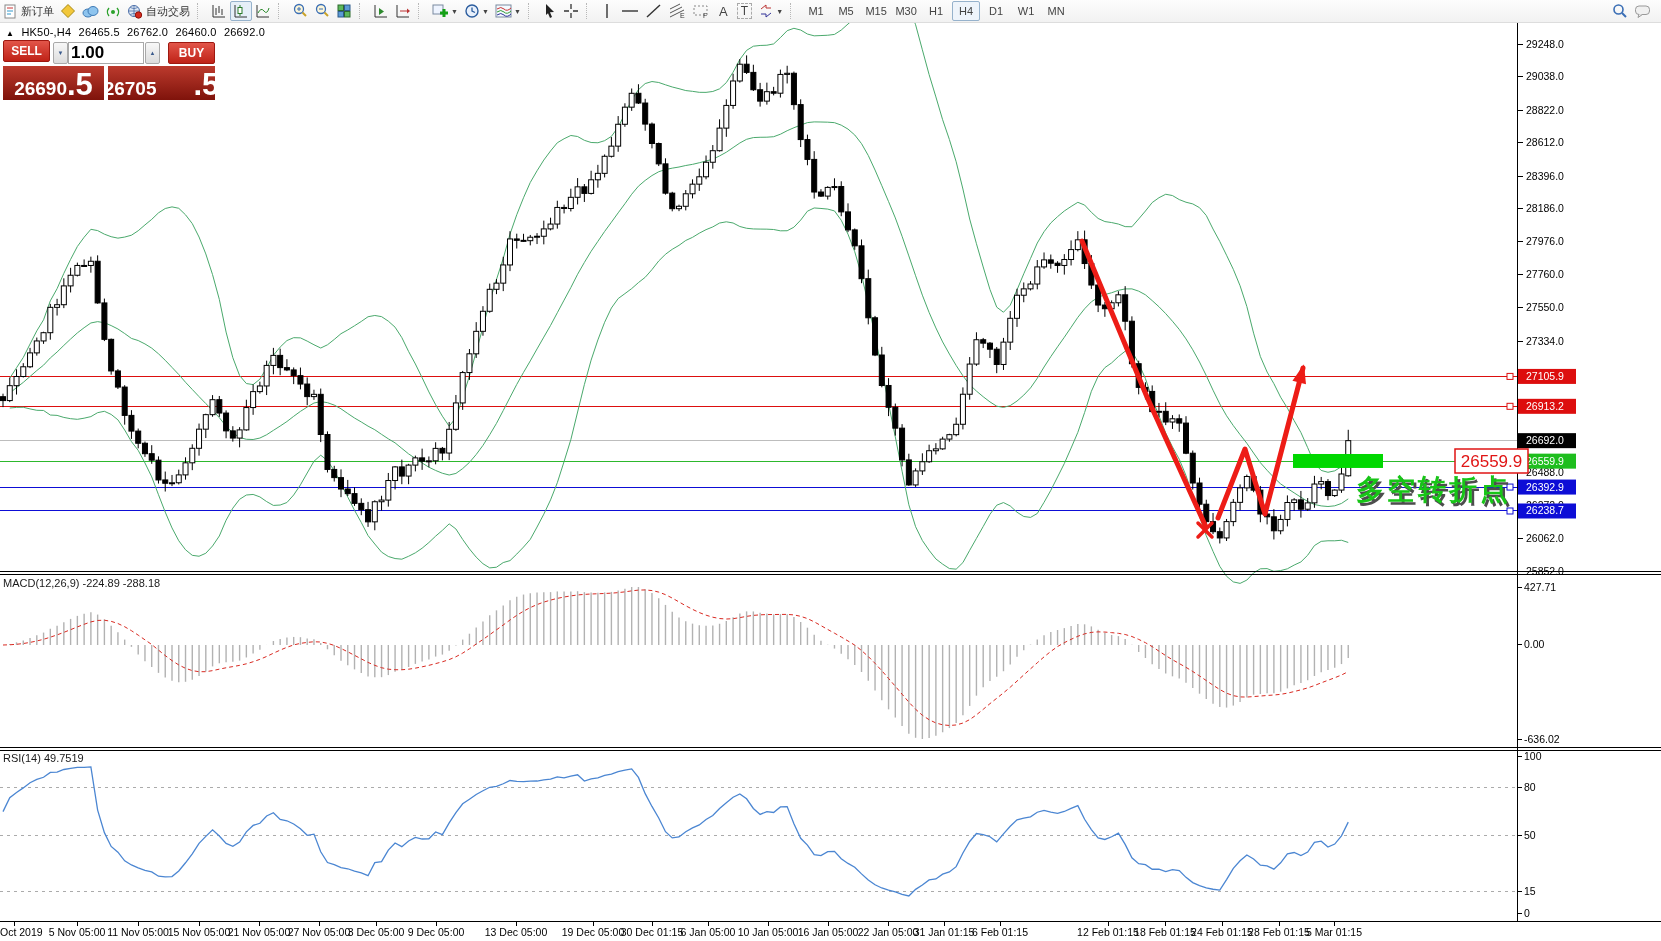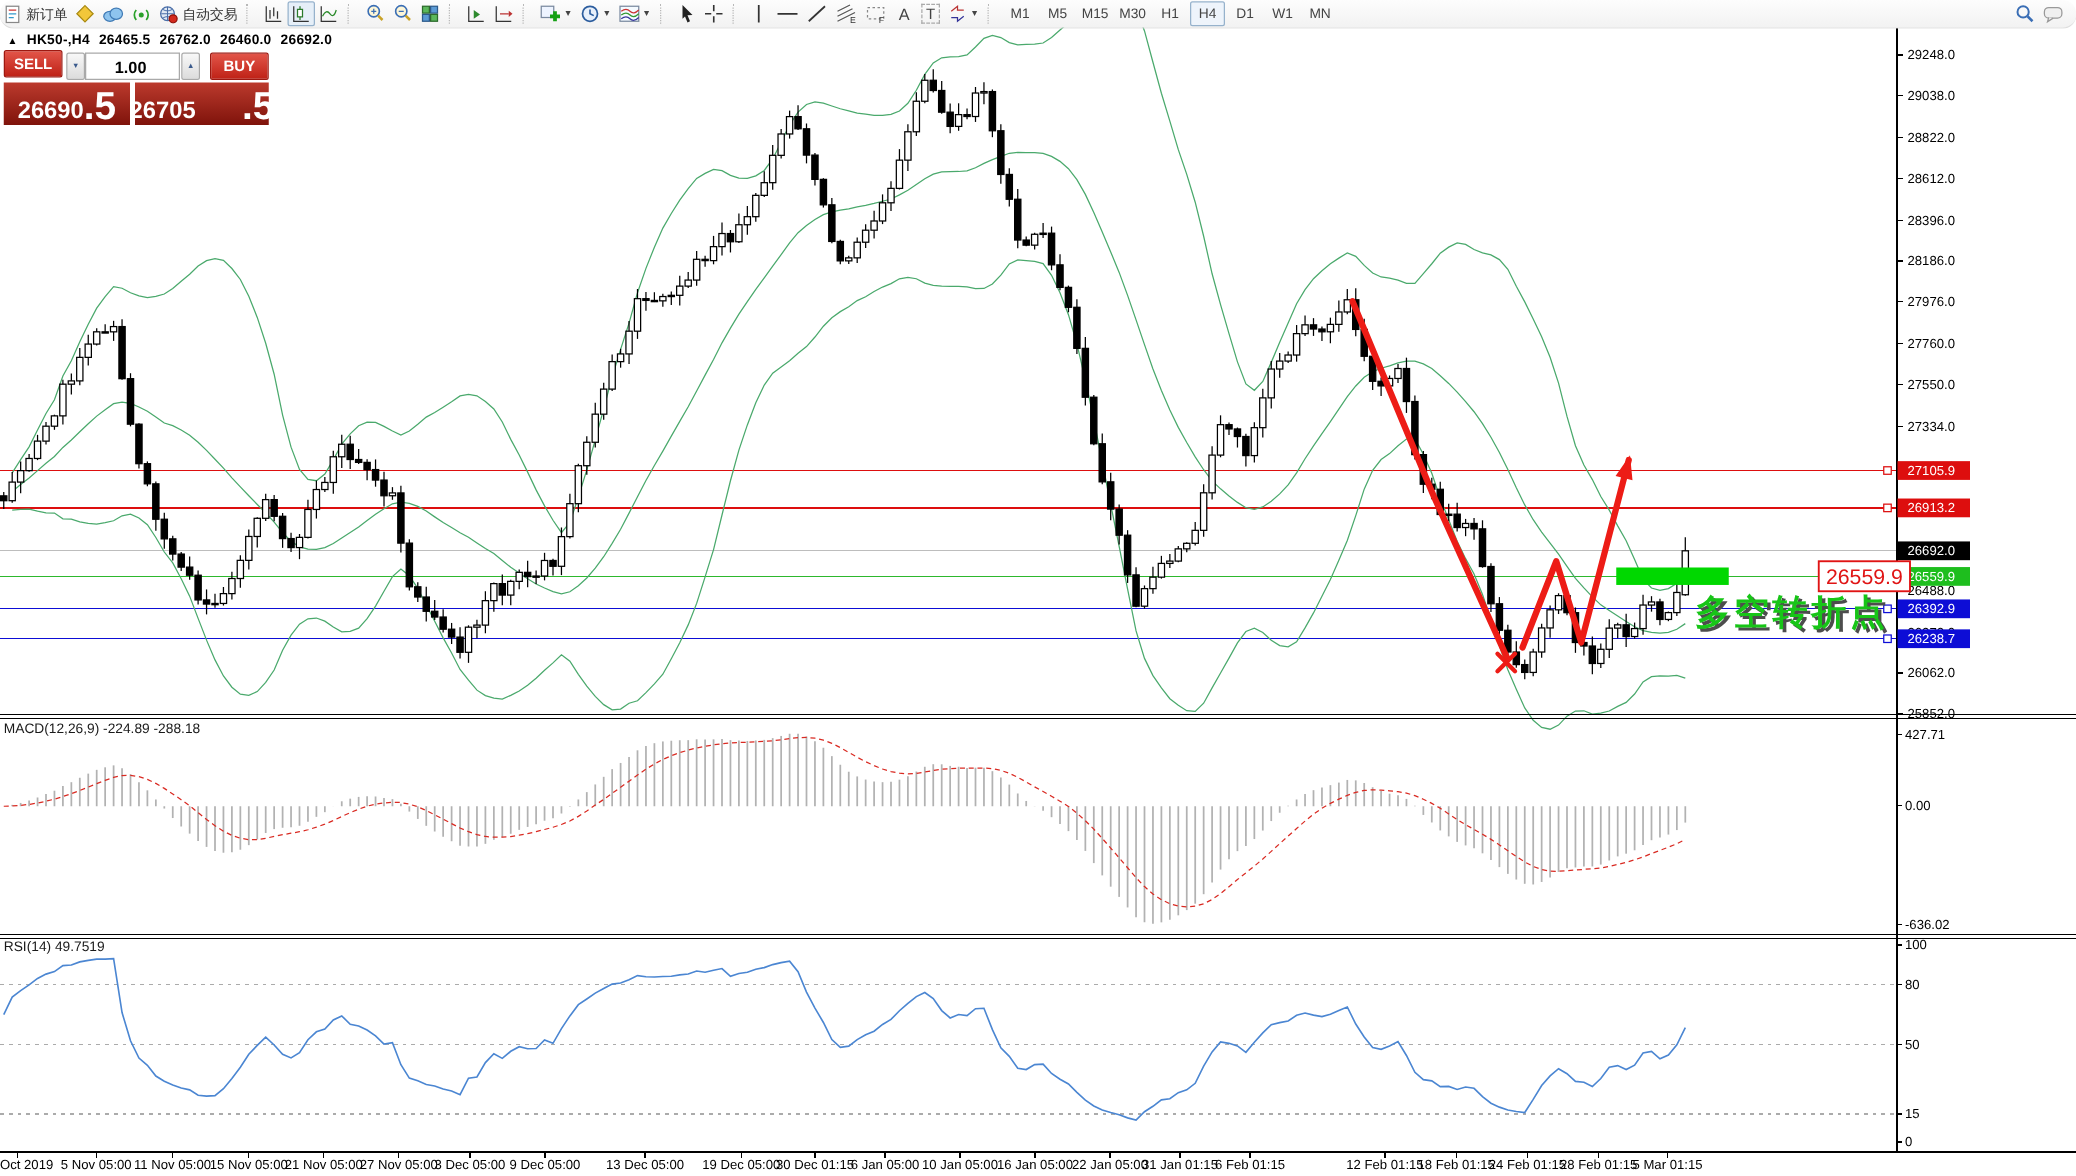--- a/index.html
+++ b/index.html
@@ -1,49 +1,49 @@
 <!DOCTYPE html>
 <html><head>
 <meta charset="utf-8">
 <style>
   html,body{margin:0;padding:0;background:#fff;}
   #app{position:relative;width:1661px;height:941px;overflow:hidden;
        font-family:"Liberation Sans",sans-serif;background:#fff;}
   
   #toolbar{position:absolute;left:0;top:0;width:1661px;height:22px;
     background:linear-gradient(#fdfdfd,#f2f2f2);border-bottom:1px solid #ddd;
-    display:flex;align-items:center;font-size:11px;color:#333;z-index:5;border-radius:11px;}
+    display:flex;align-items:center;font-size:11px;color:#333;z-index:5;}
   .tb-btn{height:20px;min-width:21px;display:flex;align-items:center;justify-content:center;
     border:1px solid transparent;border-radius:2px;padding:0 2px;box-sizing:border-box;}
   .tb-btn.pressed{border:1px solid #96b2cc;background:#e6eff8;}
   .tb-lbl{margin-left:3px;white-space:nowrap;}
   .tb-sep{width:7px;height:16px;border-left:1px dotted #b8b8b8;margin:0 3px 0 4px;}
   .caret{font-size:7px;color:#444;margin-left:2px;}
   .tf-btn{height:18px;min-width:26px;display:flex;align-items:center;justify-content:center;
     font-size:11px;color:#444;border:1px solid transparent;border-radius:2px;margin:0 1px;text-align:center;}
   .tf-btn.pressed{border:1px solid #96b2cc;background:#eef4fb;}
   #tb-right{margin-left:auto;display:flex;align-items:center;margin-right:6px;}
   
-  #symbol-header{position:absolute;left:6px;top:26px;font-size:11px;font-weight:bold;
+  #symbol-header{position:absolute;left:6px;top:26px;font-size:11px;font-weight:normal;
     color:#000;z-index:4;letter-spacing:0.2px;}
   #symbol-header span{margin-right:4px;}
   
   #one-click{position:absolute;left:3px;top:40px;width:212px;height:60px;z-index:4;}
   .oc-btn{position:absolute;color:#fff;font-weight:bold;font-size:12px;
     background:linear-gradient(#e25549,#bf2217);border:1px solid #9e1810;border-radius:2px;
     display:flex;align-items:center;justify-content:center;box-sizing:border-box;}
   #oc-sell{left:0;top:2;width:47px;height:22px;}
   #oc-buy{left:165;top:2px;width:47px;height:22px;left:165px;}
   .oc-spin{position:absolute;top:2px;width:15px;height:22px;background:linear-gradient(#f8f8f8,#dcdcdc);
     border:1px solid #a9a9a9;box-sizing:border-box;display:flex;align-items:center;justify-content:center;
     font-size:6px;color:#3a5a8c;border-radius:2px;}
   #oc-vol-down{left:50px;}
   #oc-vol-up{left:142px;}
   #oc-vol{position:absolute;left:65px;top:2px;width:76px;height:22px;border:1px solid #a9a9a9;
-    box-sizing:border-box;font-size:13px;font-weight:bold;text-align:center;padding-right:5px;
+    box-sizing:border-box;font-size:17px;font-weight:bold;text-align:left;padding-right:5px;
     font-family:"Liberation Sans",sans-serif;}
   .oc-price{position:absolute;top:26px;height:34px;color:#fff;
     background:linear-gradient(#bc3a2d,#7f130b);display:flex;align-items:flex-end;
     justify-content:center;padding-bottom:2px;box-sizing:border-box;}
   #oc-sell-price{left:0;width:101px;}
   #oc-buy-price{left:105px;width:107px;gap:37px;}
   .oc-price .main{font-size:19px;font-weight:bold;line-height:1;margin-top:27px;}
   .oc-price .frac{font-size:31px;font-weight:bold;line-height:0.8;}
   
   .pane-label{position:absolute;left:3px;font-size:11px;color:#1a1a1a;z-index:4;}

